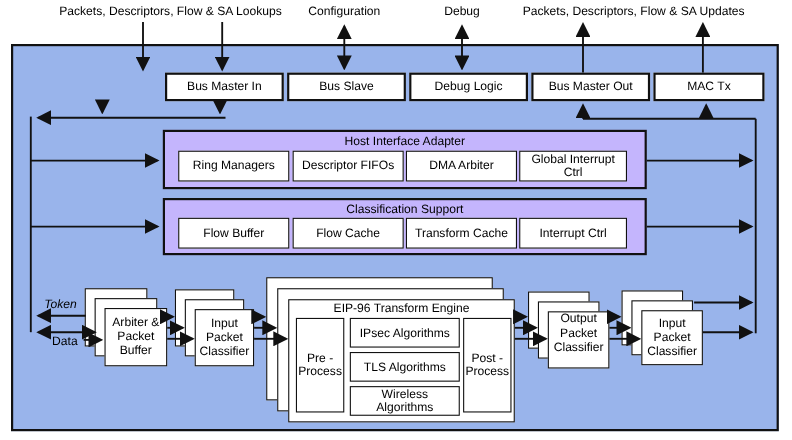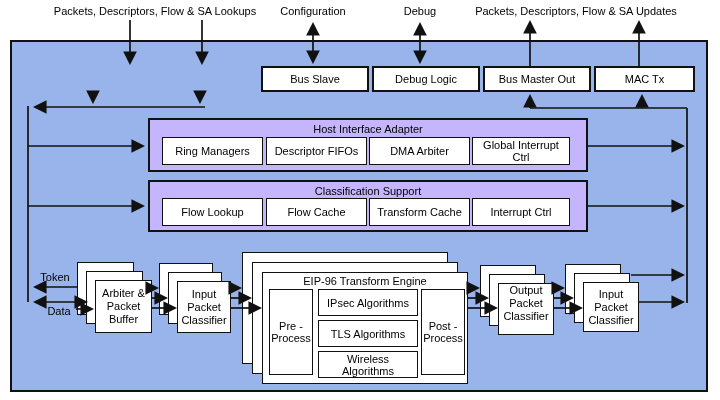--- a/index.html
+++ b/index.html
@@ -35,42 +35,43 @@
 
 <div id="stage" style="--canvas: #ffffff; --panel: #99b4eb; --line: #111111;">
 
   <div class="lbl" style="left:40px;top:5px;width:230px;">Packets, Descriptors, Flow &amp; SA Lookups</div>
   <div class="lbl" style="left:263px;top:5px;width:100px;">Configuration</div>
   <div class="lbl" style="left:385px;top:5px;width:70px;">Debug</div>
   <div class="lbl" style="left:470px;top:5px;width:212px;">Packets, Descriptors, Flow &amp; SA Updates</div>
 
   <div id="panel"></div>
 
+  <div class="b" style="left:150px;top:66px;width:108px;height:26px;">Bus Master In</div>
   <div class="b" style="left:372px;top:66px;width:108px;height:26px;">Debug Logic</div>
   <div class="b" style="left:261px;top:66px;width:108px;height:26px;">Bus Slave</div>
   <div class="b" style="left:483px;top:66px;width:108px;height:26px;">Bus Master Out</div>
   <div class="b" style="left:594px;top:66px;width:101px;height:26px;">MAC Tx</div>
 
   <div class="group" style="left:148px;top:118px;width:440px;height:54px;">
     <div class="gtitle">Host Interface Adapter</div>
   </div>
   <div class="b sub" style="left:162px;top:137px;width:101px;height:28px;">Ring Managers</div>
   <div class="b sub" style="left:266px;top:137px;width:101px;height:28px;">Descriptor FIFOs</div>
   <div class="b sub" style="left:369px;top:137px;width:101px;height:28px;">DMA Arbiter</div>
   <div class="b sub" style="left:472px;top:137px;width:98px;height:28px;">Global Interrupt Ctrl</div>
 
   <div class="group" style="left:148px;top:180px;width:440px;height:52px;">
     <div class="gtitle">Classification Support</div>
   </div>
-  <div class="b sub" style="left:162px;top:198px;width:101px;height:28px;">Flow Lookup</div>
+  <div class="b sub" style="left:162px;top:198px;width:101px;height:28px;">Flow Buffer</div>
   <div class="b sub" style="left:266px;top:198px;width:101px;height:28px;">Flow Cache</div>
   <div class="b sub" style="left:369px;top:198px;width:101px;height:28px;">Transform Cache</div>
   <div class="b sub" style="left:472px;top:198px;width:98px;height:28px;">Interrupt Ctrl</div>
 
-  <div class="lbl" style="left:34px;top:271px;width:42px;">Token</div>
+  <div class="lbl" style="left:34px;top:271px;width:42px;font-style:italic;">Token</div>
   <div class="lbl" style="left:40px;top:305px;width:38px;">Data</div>
 
   <div>
     <div class="layer" style="left:77px;top:262px;width:57px;height:53px;"></div>
     <div class="layer" style="left:86px;top:271px;width:57px;height:53px;"></div>
     <div class="layer" style="left:95px;top:280px;width:57px;height:53px;"></div>
     <div class="stacklbl" style="left:95px;top:280px;width:57px;height:53px;">Arbiter &amp;
 Packet
 Buffer</div>
   </div>

